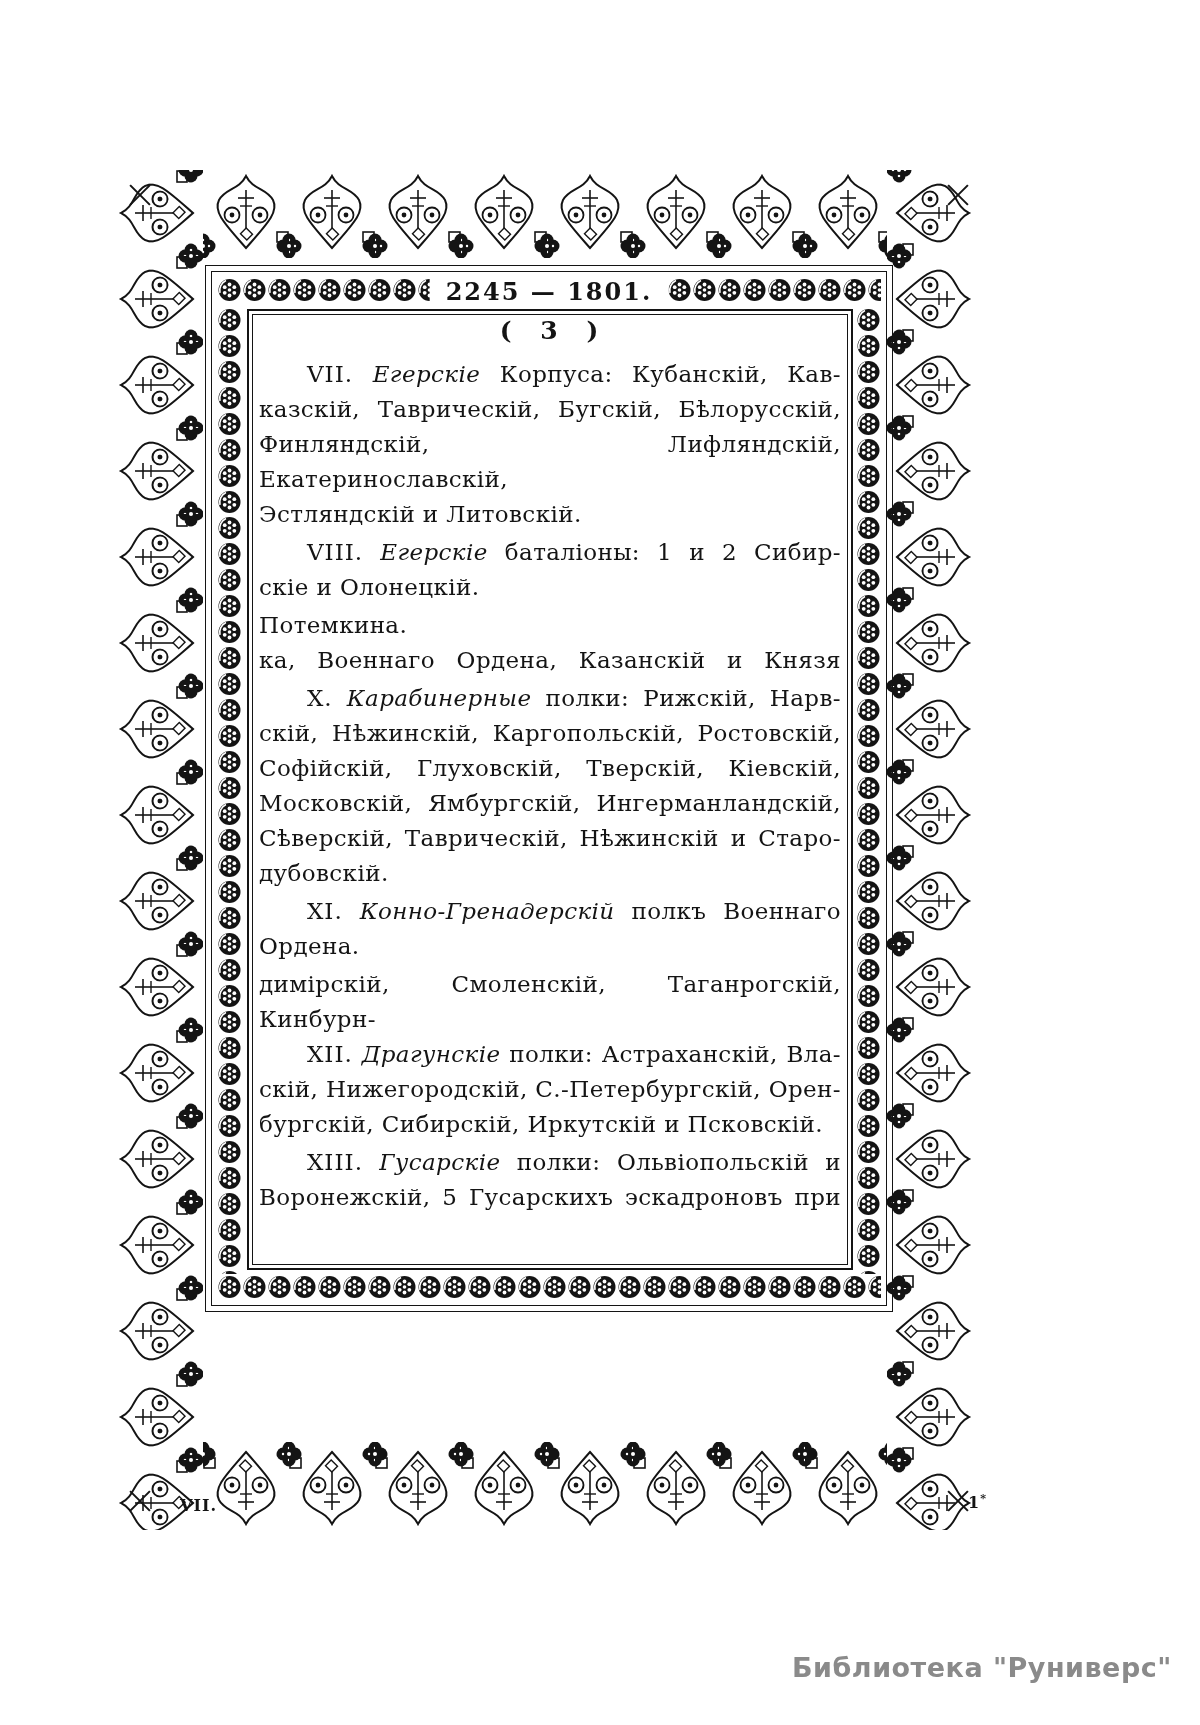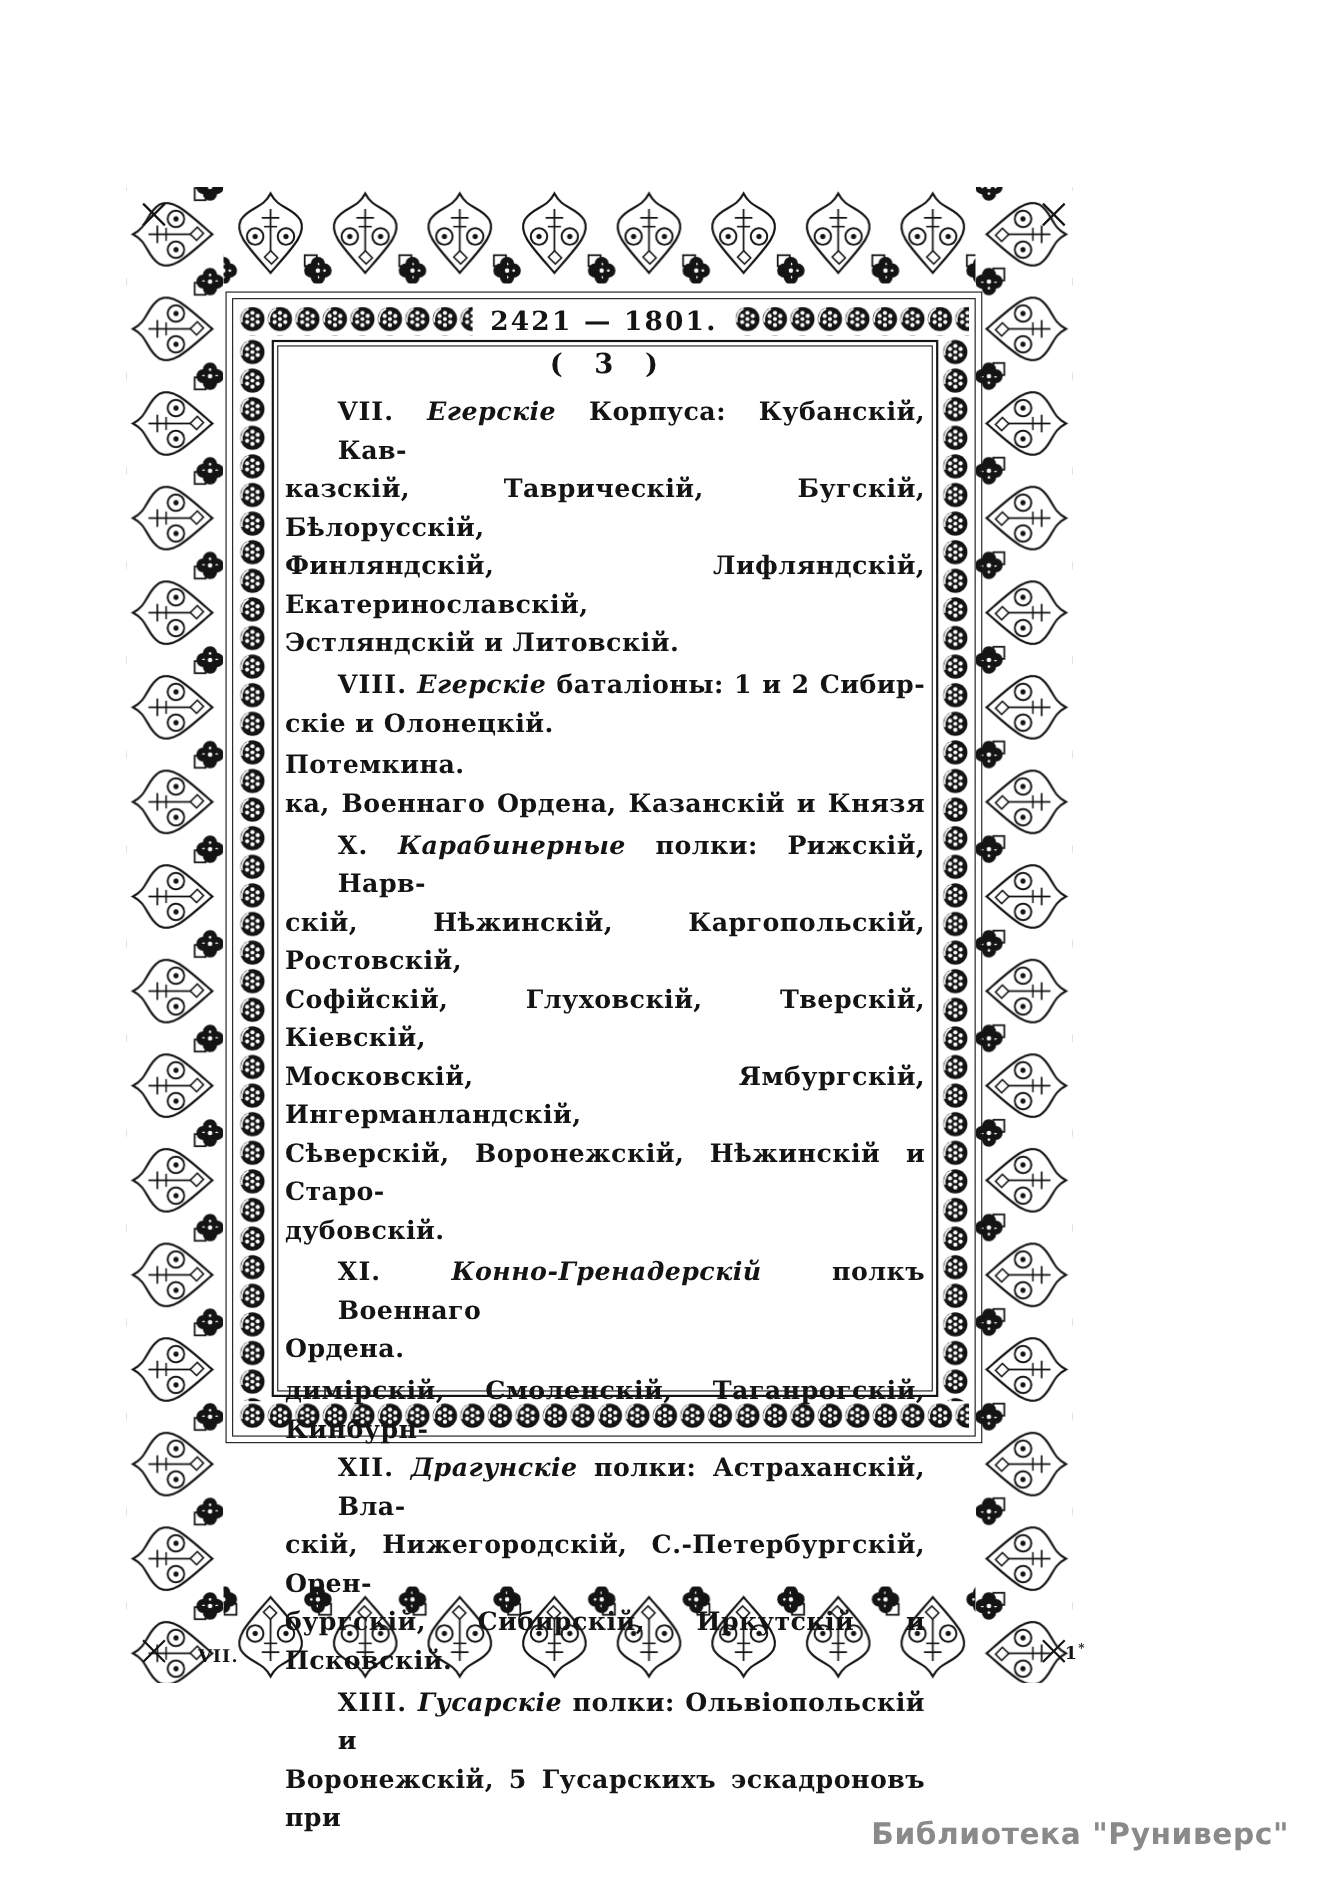--- a/index.html
+++ b/index.html
@@ -9,21 +9,21 @@
   .frame{position:absolute;border:1px solid #141414;box-sizing:border-box;}
   .frame.thick{border-width:2px;}
   .ros-band{position:absolute;}
   .years-label{position:absolute;left:50%;transform:translateX(-50%);top:-2px;
         background:#fff;padding:0 16px;font-size:24px;font-weight:700;letter-spacing:2px;
         white-space:nowrap;line-height:34px;}
   .pagenum{position:absolute;left:247px;top:316px;width:606px;text-align:center;
         font-size:25px;font-weight:700;word-spacing:16px;letter-spacing:2px;}
   .textblock{position:absolute;left:259px;top:357px;width:582px;}
   .para{margin:0 0 3px 0;}
-  .line{font-size:23px;line-height:35px;font-weight:700;letter-spacing:.4px;
+  .line{font-size:23px;line-height:35px;font-weight:400;letter-spacing:.4px;
         text-align:justify;text-align-last:justify;white-space:normal;}
   .line.last{text-align-last:left;}
   .line.first{padding-left:48px;}
   .lead{font-style:italic;}
   .numeral{font-style:normal;letter-spacing:1px;}
   .footer-mark{position:absolute;font-size:16px;font-weight:700;letter-spacing:1px;}
   .footer-mark.left{left:180px;top:1496px;}
   .footer-mark.right{left:968px;top:1492px;}
   .footer-mark.right sup{font-size:11px;}
   .watermark{position:absolute;left:792px;top:1652px;font-family:"DejaVu Sans","Liberation Sans",sans-serif;
@@ -114,21 +114,21 @@
   <div class="corner-x" style="left:127px;top:1488px"></div>
   <div class="corner-x" style="left:945px;top:1488px"></div>
 
   <div class="frame" style="left:205px;top:265px;width:688px;height:1047px"></div>
   <div class="frame" style="left:211px;top:271px;width:676px;height:1035px"></div>
 
   <div class="ros-band" style="left:217px;top:277px;width:664px;height:30px">
     <svg width="664" height="30">
         <rect y="2" width="664" height="26" fill="url(#rosChain)"></rect>
       </svg>
-    <div class="years-label">2421 — 1801.</div>
+    <div class="years-label">2245 — 1801.</div>
   </div>
   <div class="ros-band" style="left:217px;top:1274px;width:664px;height:28px">
     <svg width="664" height="28">
         <rect y="1" width="664" height="26" fill="url(#rosChain)"></rect>
       </svg>
   </div>
   <div class="ros-band" style="left:217px;top:307px;width:26px;height:967px">
     <svg width="26" height="967">
         <rect width="25" height="967" fill="url(#rosChain)"></rect>
       </svg>
@@ -157,21 +157,21 @@
       </div>
       <div class="para">
         <div class="line last">Потемкина.</div>
         <div class="line">ка, Военнаго Ордена, Казанскій и Князя</div>
       </div>
       <div class="para">
         <div class="line first"><span class="numeral">X.</span> <span class="lead">Карабинерные</span> <span>полки: Рижскій, Нарв-</span></div>
         <div class="line">скій, Нѣжинскій, Каргопольскій, Ростовскій,</div>
         <div class="line">Софійскій, Глуховскій, Тверскій, Кіевскій,</div>
         <div class="line">Московскій, Ямбургскій, Ингерманландскій,</div>
-        <div class="line">Сѣверскій, Воронежскій, Нѣжинскій и Старо-</div>
+        <div class="line">Сѣверскій, Таврическій, Нѣжинскій и Старо-</div>
         <div class="line last">дубовскій.</div>
       </div>
       <div class="para">
         <div class="line first"><span class="numeral">XI.</span> <span class="lead">Конно-Гренадерскій</span> <span>полкъ Военнаго</span></div>
         <div class="line last">Ордена.</div>
       </div>
       <div class="para">
         <div class="line">димірскій, Смоленскій, Таганрогскій, Кинбурн-</div>
         <div class="line first"><span class="numeral">XII.</span> <span class="lead">Драгунскіе</span> <span>полки: Астраханскій, Вла-</span></div>
         <div class="line">скій, Нижегородскій, С.-Петербургскій, Орен-</div>

